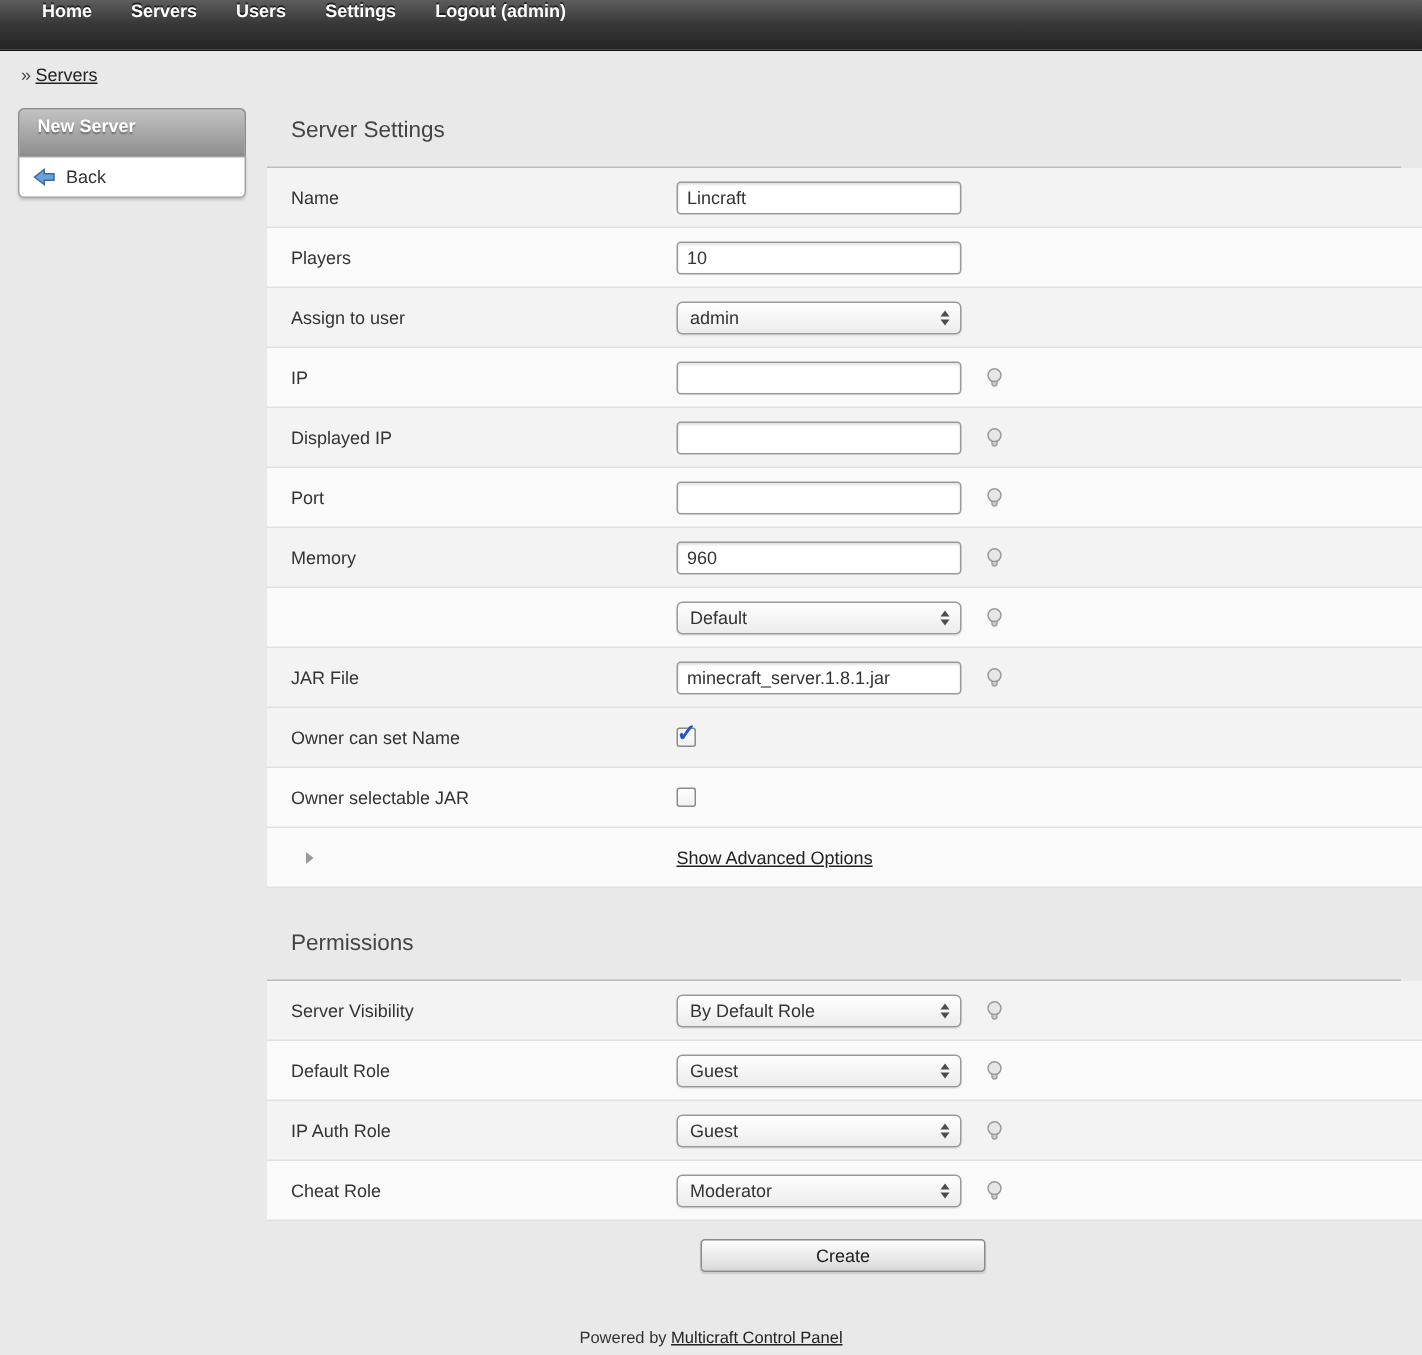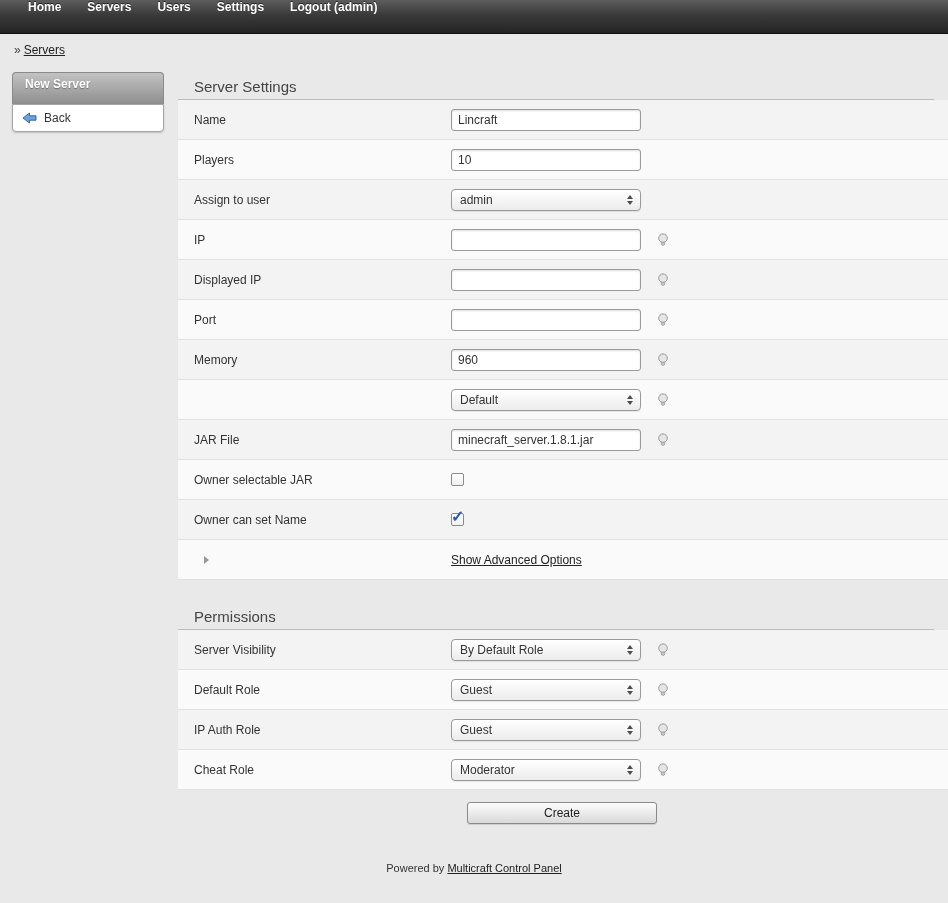--- a/index.html
+++ b/index.html
@@ -36,21 +36,21 @@
   }
   .sidebar-back {
     height:28px; background:#ffffff; border:1px solid #a5a5a5;
     border-radius:0 0 4px 4px; box-shadow:0 1px 2px rgba(0,0,0,.18);
     display:flex; align-items:center; gap:7px; padding-left:9px; cursor:pointer;
   }
 
   
   .main { margin-left:178px; }
   .section-heading {
-    font-size:15px; color:#444; padding:14px 0 4px 16px;
+    font-size:15px; color:#444; padding:14px 0 16px 16px;
     border-bottom:1px solid #bcbcbc; margin-right:14px;
   }
 
   .row { display:flex; align-items:center; height:40px; border-bottom:1px solid #e1e1e1; }
   .row.dark  { background:#f3f3f3; }
   .row.light { background:#fafafa; }
   .label { width:273px; padding-left:16px; color:#333; }
   .control { display:flex; align-items:center; gap:14px; }
 
   input.text {
@@ -241,31 +241,31 @@
         <input class="text" type="text" value="minecraft_server.1.8.1.jar" style="">
         <span class="help">
           <svg width="16" height="16" viewBox="0 0 16 16">
               <circle cx="8" cy="6.2" r="4.3" fill="#e6e6e6" stroke="#9a9a9a"></circle>
               <path d="M6.3 10.2 h3.4 v1.5 a1.7 1.7 0 0 1 -3.4 0 Z" fill="#c9c9c9" stroke="#9a9a9a" stroke-width="0.8"></path>
             </svg>
         </span>
       </div>
     </div>
 
+    <div class="row dark">
+      <div class="label">Owner can set Name</div>
+      <div class="control">
+        <input type="checkbox" class="check" checked="" style="">
+      </div>
+    </div>
+
     <div class="row light">
       <div class="label">Owner selectable JAR</div>
       <div class="control">
         <input type="checkbox" class="check" style="">
-      </div>
-    </div>
-
-    <div class="row dark">
-      <div class="label">Owner can set Name</div>
-      <div class="control">
-        <input type="checkbox" class="check" checked="" style="">
       </div>
     </div>
 
     <div class="row light">
       <div class="label">
         <span class="disclosure"></span>
       </div>
       <div class="control">
         <a class="adv-link">Show Advanced Options</a>
       </div>

